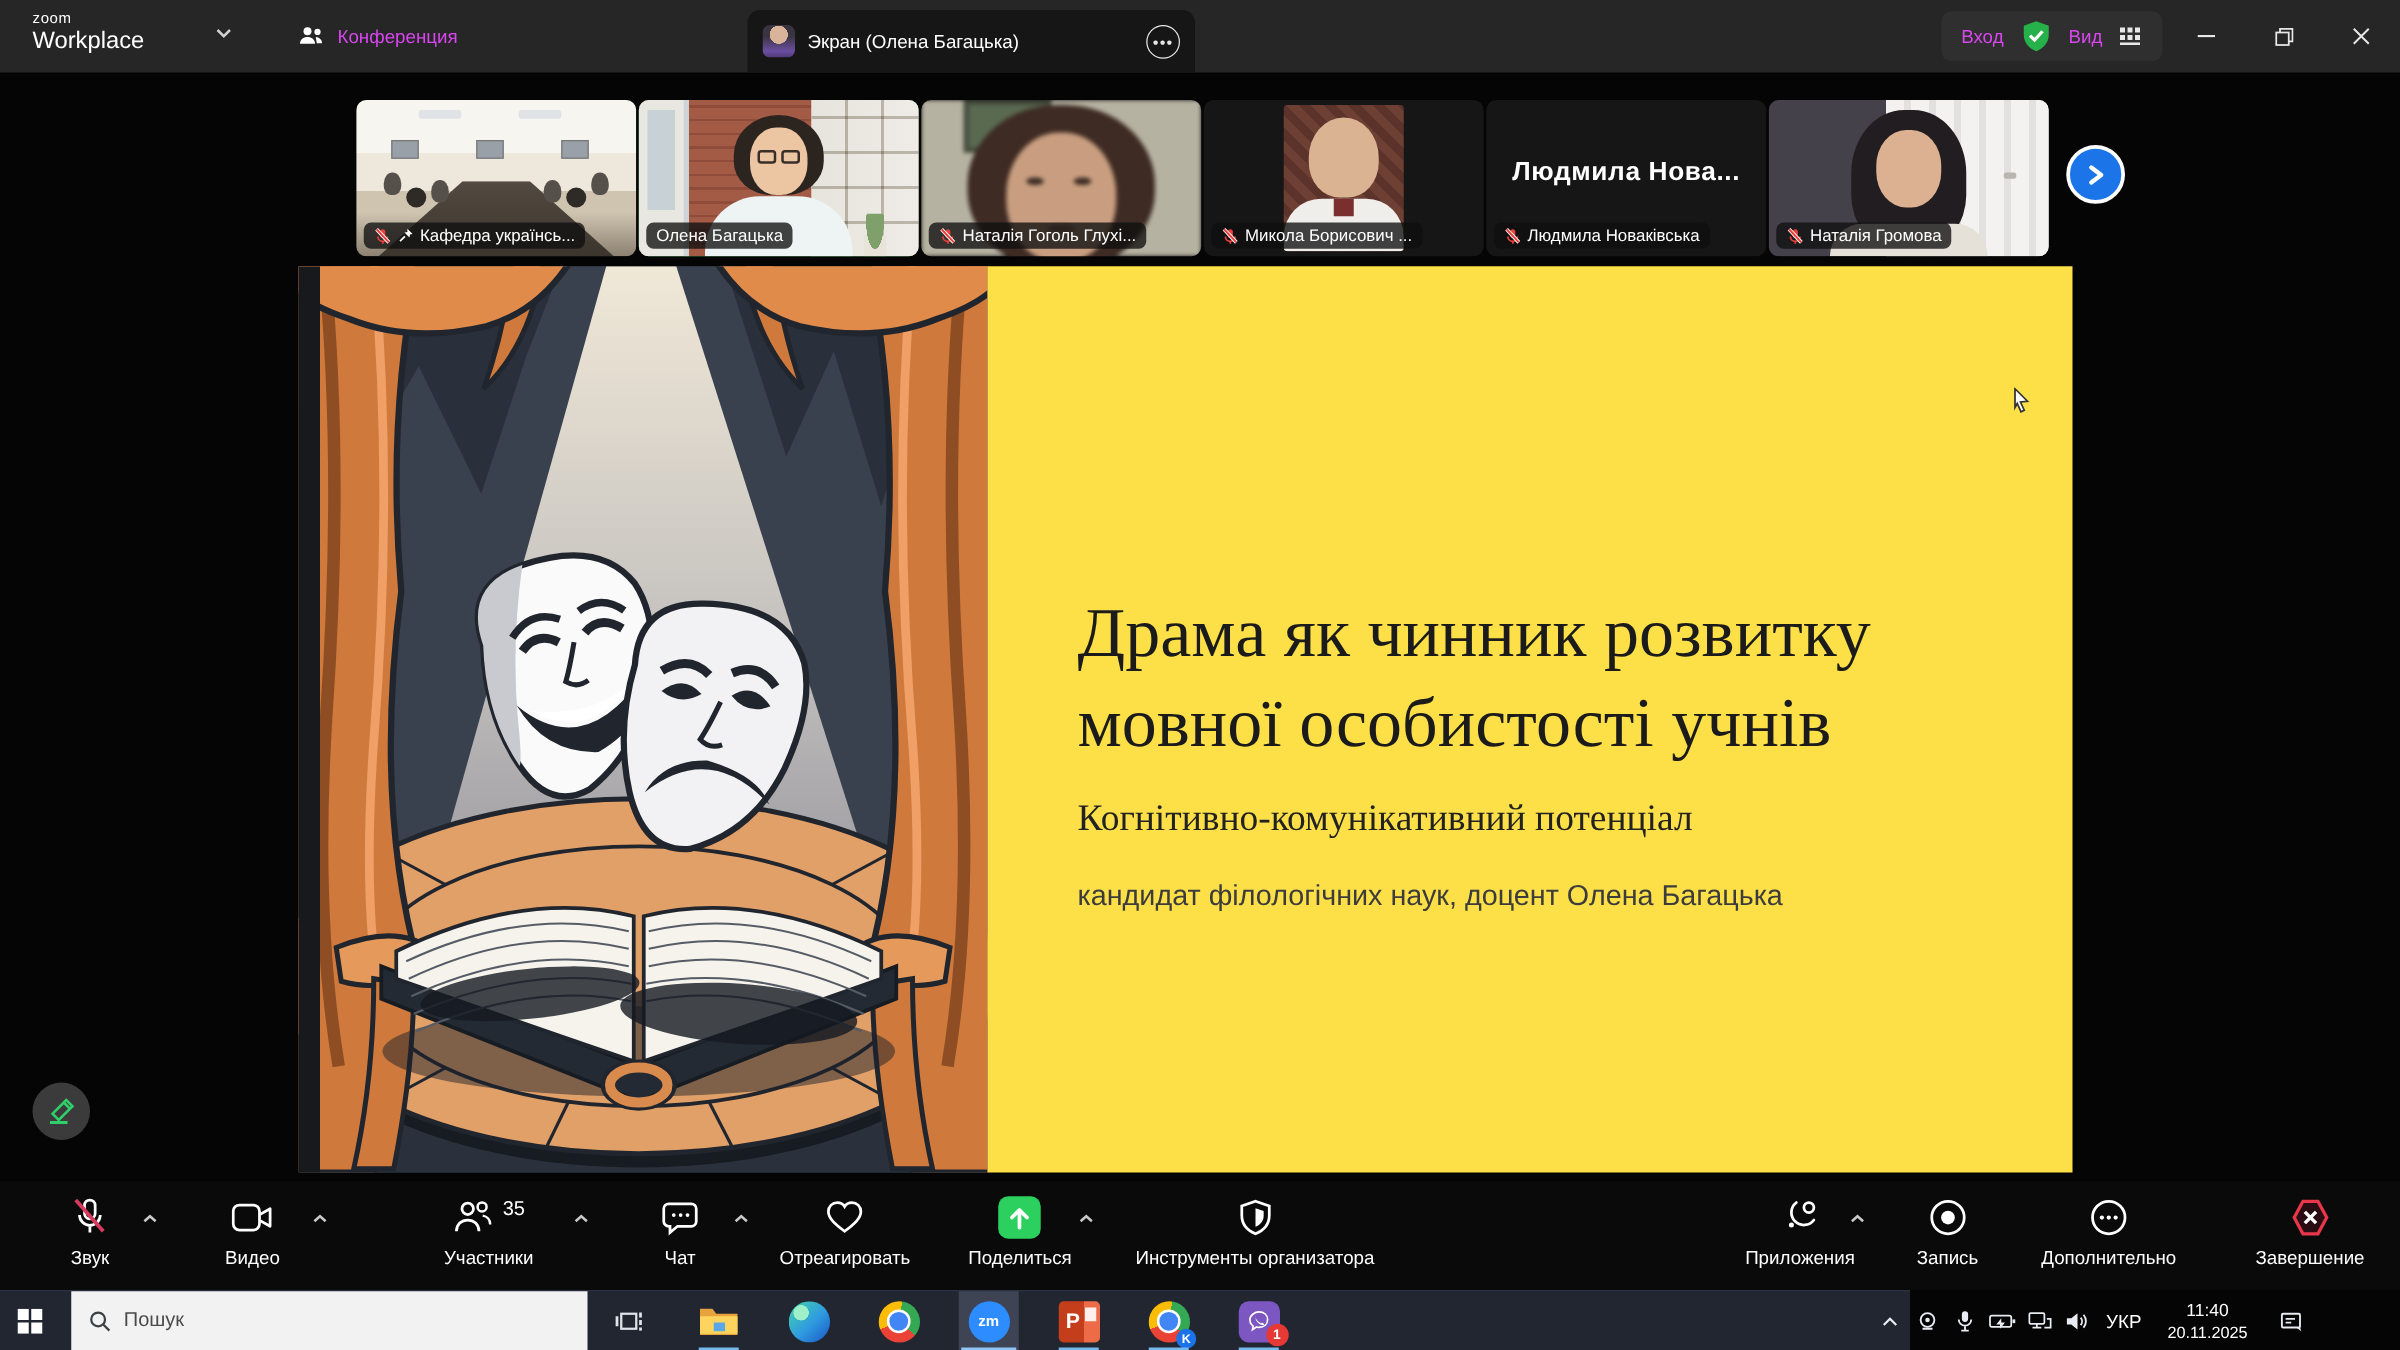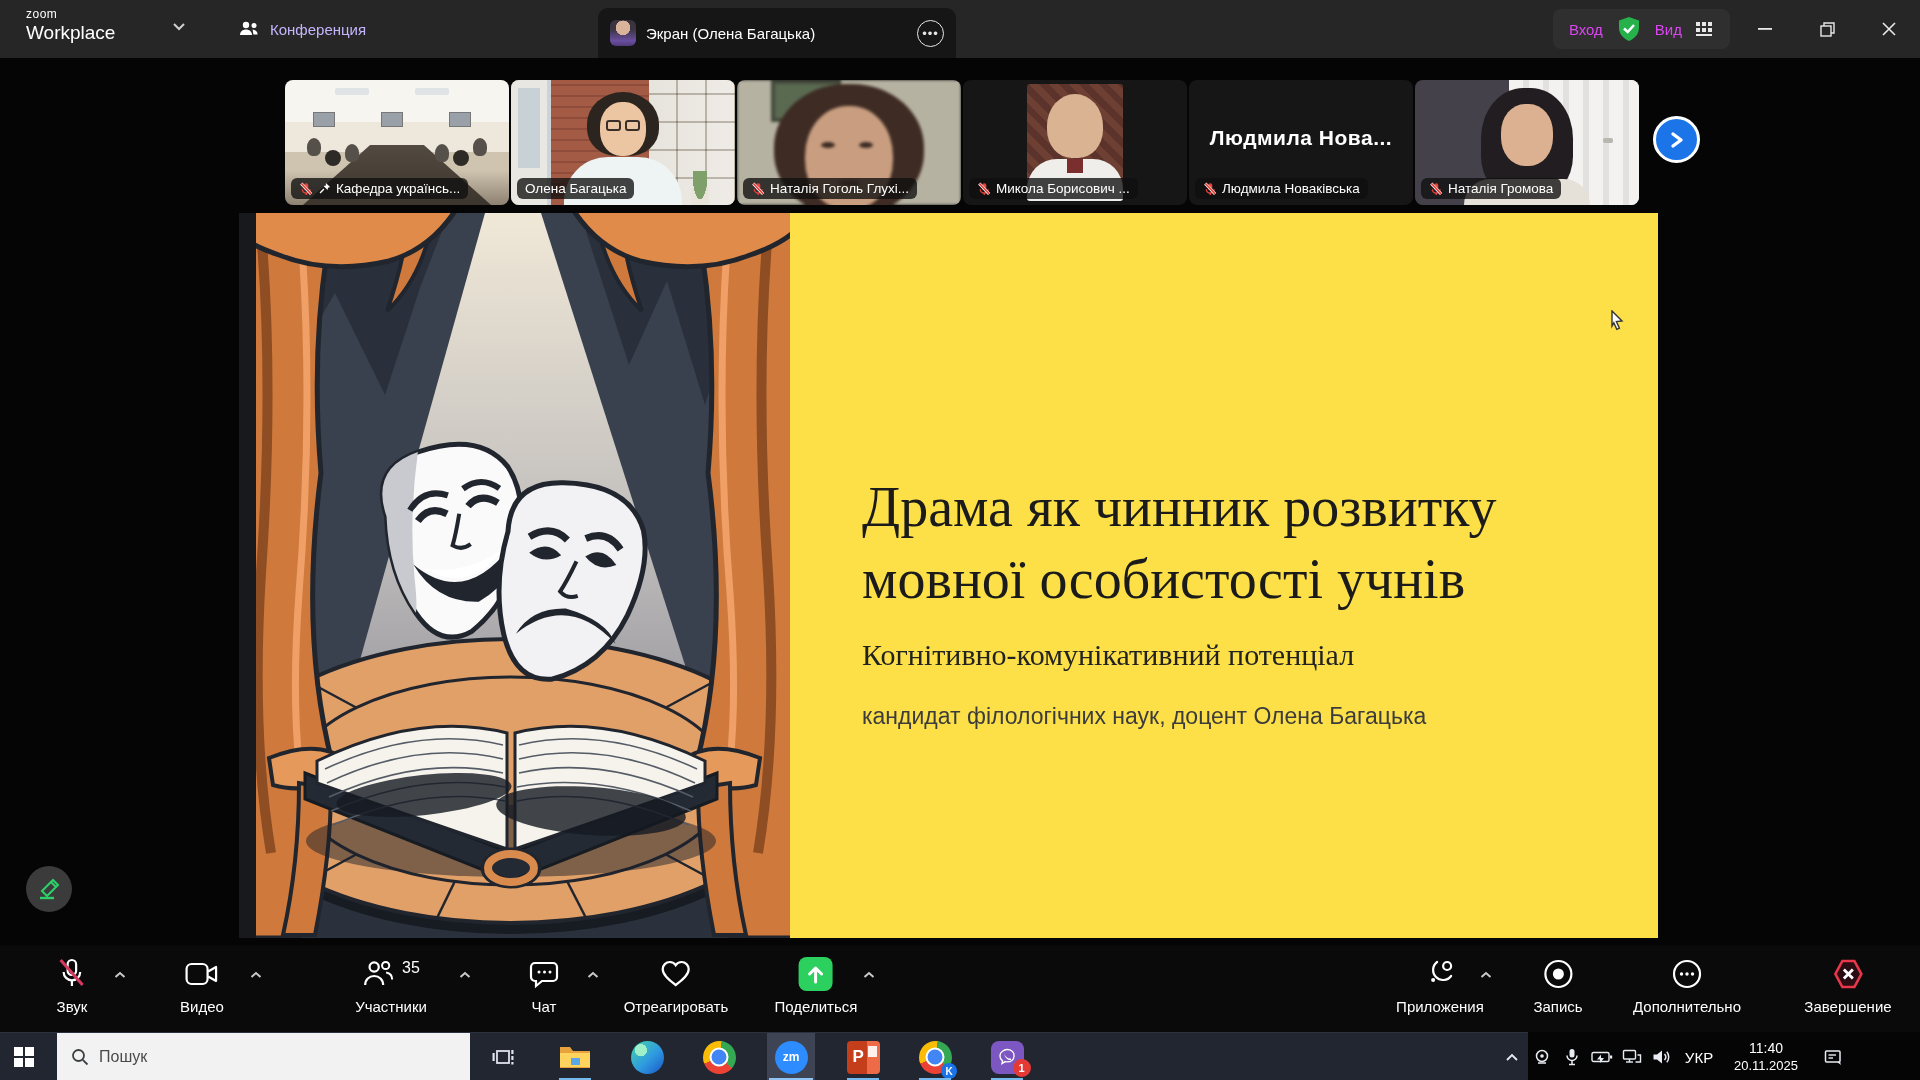--- a/index.html
+++ b/index.html
@@ -5,21 +5,21 @@
   * { margin:0; padding:0; box-sizing:border-box; }
   html,body { width:1920px; height:1080px; background:#000; font-family:"Liberation Sans",sans-serif; overflow:hidden; }
   .stage { position:relative; width:1920px; height:1080px; background:#050505; }
 
   
   .topbar { position:absolute; left:0; top:0; width:1920px; height:58px; background:#262626;padding-left:32px; }
   .logo { position:absolute; left:26px; top:8px; color:#fff; line-height:1; }
   .logo .l1 { font-size:12px; letter-spacing:.5px; }
   .logo .l2 { font-size:19px; margin-top:3px; }
   .logo-chevron { position:absolute; left:172px; top:22px; }
-  .tab-meeting { position:absolute; left:238px; top:0; height:58px; display:flex; align-items:center; gap:10px; color:#c4b5fd; font-size:15px; cursor:default; }
+  .tab-meeting { position:absolute; left:238px; top:0; height:58px; display:flex; align-items:center; gap:10px; color:#d946ef; font-size:15px; cursor:default; }
   .tab-active { position:absolute; left:598px; top:8px; width:358px; height:50px; background:#161616; border-radius:10px 10px 0 0; display:flex; align-items:center; padding:0 12px; gap:10px; color:#fff; font-size:15px; }
   .tab-avatar { width:26px; height:26px; border-radius:6px; flex:0 0 26px;
     background: radial-gradient(circle at 50% 30%, #d9b49a 0 32%, transparent 33%), linear-gradient(180deg,#3a3440 0 35%, #6a4fa0 80%, #503a78 100%); }
   .tab-label { flex:1; white-space:nowrap; overflow:hidden; }
   .tab-more { width:27px; height:27px; border-radius:50%; border:1.5px solid #e6e6e6; display:flex; align-items:center; justify-content:center; color:#e6e6e6; font-size:13px; letter-spacing:1px; }
   .top-right { position:absolute; right:190px; top:9px; height:40px; background:#2f2f2f; border-radius:8px; display:flex; align-items:center; padding:0 16px; gap:14px; color:#d946ef; font-size:15px; }
   .winbtns { position:absolute; right:0; top:0; height:58px; display:flex; }
   .winbtn { width:62px; height:58px; display:flex; align-items:center; justify-content:center; color:#e8e8e8; }
 
   
@@ -516,20 +516,29 @@
               <path d="M9 18V5M3 10l6-6 6 6" fill="none" stroke="#fff" stroke-width="3" stroke-linecap="round" stroke-linejoin="round"></path>
             </svg>
           </span>
         </div>
       <div class="lbl">Поделиться</div>
     </div>
     <svg class="chev" style="left:869px" width="13" height="8" viewBox="0 0 13 8">
         <polyline points="2,6 6.5,2 11,6" fill="none" stroke="#c9c9c9" stroke-width="2"></polyline>
       </svg>
 
+    <div class="tool" style="left:1004px">
+      <div class="ic">
+          <svg width="26" height="30" viewBox="0 0 26 30">
+            <path d="M13 2l11 3.8v7.4c0 7.2-4.6 12.2-11 14.8C6.6 25.4 2 20.4 2 13.2V5.8z" fill="none" stroke="#fff" stroke-width="2.2"></path>
+            <path d="M13 7.5l6.5 2.2v3.8c0 4.2-2.7 7.2-6.5 8.8z" fill="#fff"></path>
+          </svg>
+        </div>
+      <div class="lbl">Инструменты организатора</div>
+    </div>
 
 
     <div class="tool" style="left:1440px">
       <div class="ic">
           <svg width="32" height="30" viewBox="0 0 32 30">
             <circle cx="23" cy="7" r="4" fill="none" stroke="#fff" stroke-width="2.2"></circle>
             <path d="M13 3a10 10 0 1 0 14 14" fill="none" stroke="#fff" stroke-width="2.2" stroke-linecap="round"></path>
             <circle cx="9" cy="21" r="2" fill="#fff"></circle>
           </svg>
         </div>

